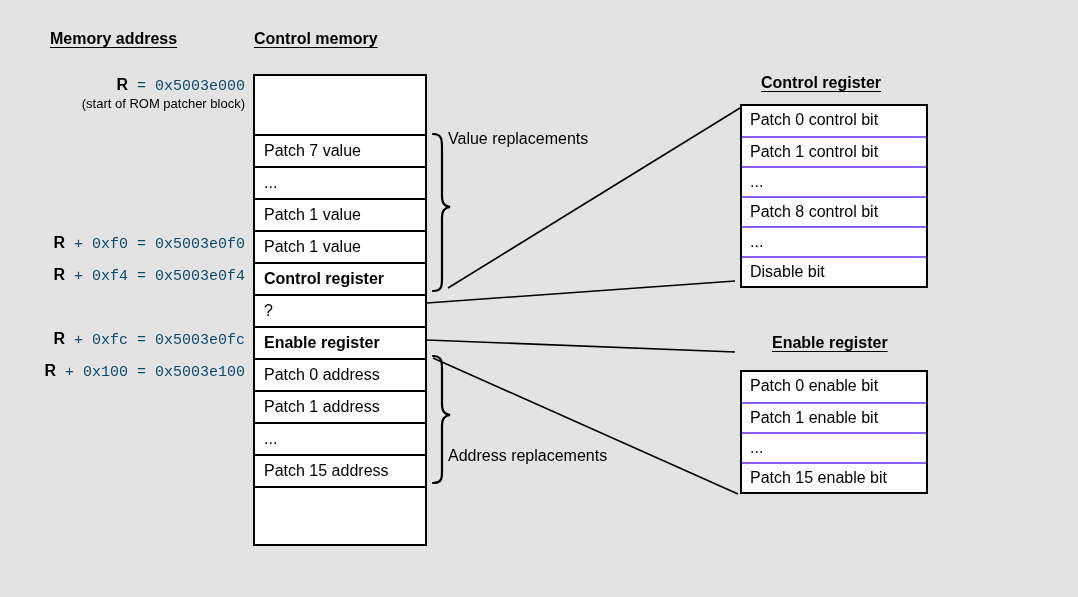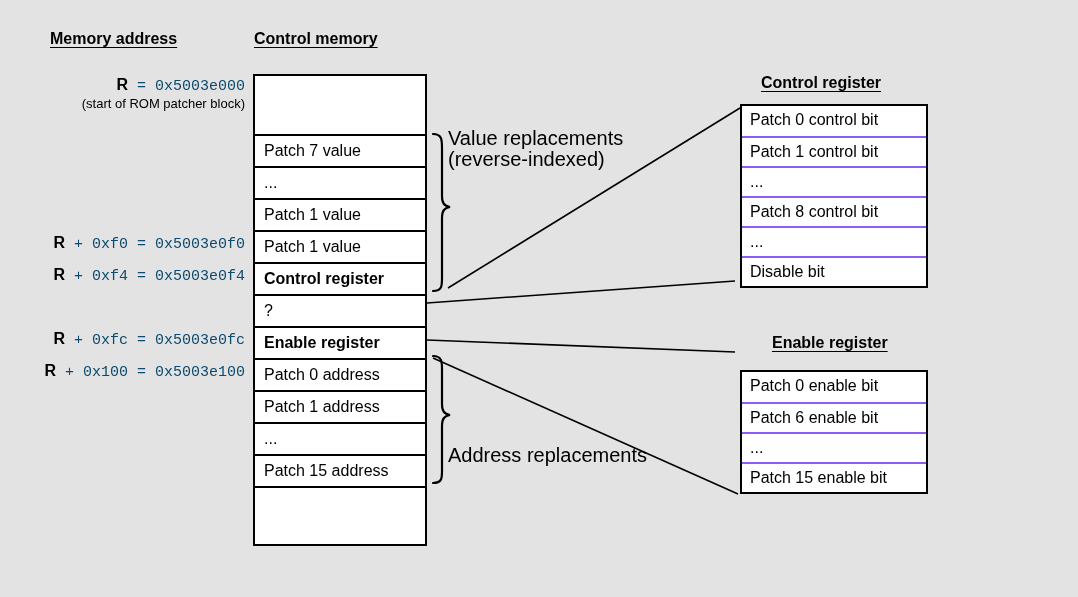--- a/index.html
+++ b/index.html
@@ -115,21 +115,21 @@
     font-size: 16px;
     border-top: 2px solid #8b5cf6;
     white-space: nowrap;
     overflow: hidden;
   }
   .reg-row:first-child { border-top: none; }
 
   
   .annot {
     position: absolute;
-    font-size: 20px;
+    font-size: 16px;
     line-height: 21px;
     white-space: nowrap;
   }
   #annot-value-replacements { left: 448px; top: 128px; }
   #annot-address-replacements { left: 448px; top: 445px; }
 
   
   #overlay {
     position: absolute;
     left: 0; top: 0;
@@ -192,28 +192,27 @@
       <div class="reg-row">Patch 0 control bit</div>
       <div class="reg-row">Patch 1 control bit</div>
       <div class="reg-row">...</div>
       <div class="reg-row">Patch 8 control bit</div>
       <div class="reg-row">...</div>
       <div class="reg-row">Disable bit</div>
     </div>
 
   <div class="reg-box" id="enable-register-box">
       <div class="reg-row">Patch 0 enable bit</div>
-      <div class="reg-row">Patch 6 enable bit</div>
+      <div class="reg-row">Patch 1 enable bit</div>
       <div class="reg-row">...</div>
       <div class="reg-row">Patch 15 enable bit</div>
     </div>
 
   <div class="annot" id="annot-value-replacements">
     <div>Value replacements</div>
-    <div>(reverse-indexed)</div>
   </div>
 
   <div class="annot" id="annot-address-replacements">Address replacements</div>
 
   <svg id="overlay" viewBox="0 0 1078 597">
 
     <path d="M 433 134
              C 442 134, 442 140, 442 148
              L 442 196
              C 442 203, 444 206, 450 207

